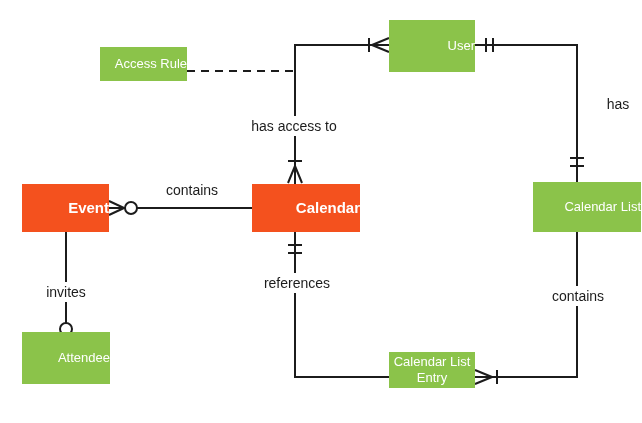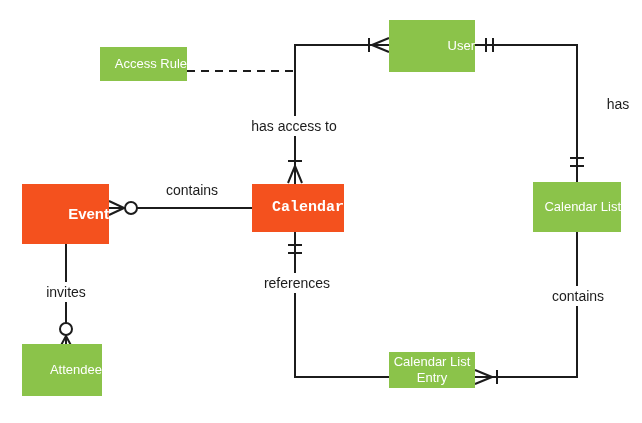--- a/index.html
+++ b/index.html
@@ -87,33 +87,33 @@
   </svg>
 
   <div class="entity secondary" style="left:100px; top:47px; width:87px; height:34px;">
     <span>Access Rule</span>
   </div>
 
   <div class="entity secondary" style="left:389px; top:20px; width:86px; height:52px;">
     <span>User</span>
   </div>
 
-  <div class="entity primary" style="left:22px; top:184px; width:87px; height:60px;">
+  <div class="entity primary" style="left:22px; top:184px; width:87px; height:48px;">
     <span>Event</span>
   </div>
 
-  <div class="entity primary" style="left:252px; top:184px; width:92px; height:48px;font-family:Liberation Mono, monospace;">
+  <div class="entity primary" style="left:252px; top:184px; width:108px; height:48px;">
     <span>Calendar</span>
   </div>
 
-  <div class="entity secondary" style="left:533px; top:182px; width:88px; height:50px;">
+  <div class="entity secondary" style="left:533px; top:182px; width:108px; height:50px;">
     <span>Calendar List</span>
   </div>
 
-  <div class="entity secondary" style="left:22px; top:344px; width:80px; height:52px;">
+  <div class="entity secondary" style="left:22px; top:332px; width:88px; height:52px;">
     <span>Attendee</span>
   </div>
 
   <div class="entity secondary" style="left:389px; top:352px; width:86px; height:36px;">
     <span>Calendar List Entry</span>
   </div>
 
   <div class="rel-label" style="left:192px; top:190px;">contains</div>
 
   <div class="rel-label" style="left:294px; top:126px;">has access to</div>

